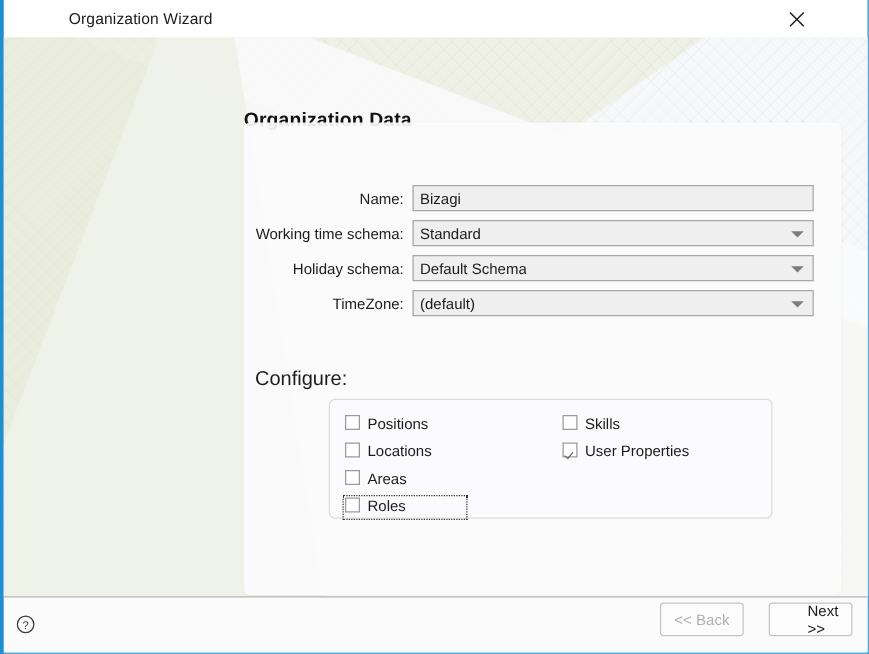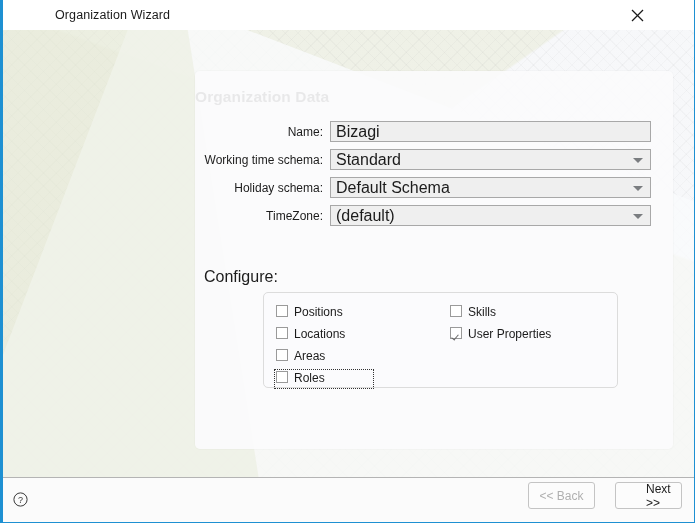--- a/index.html
+++ b/index.html
@@ -106,21 +106,21 @@
     width: 420px; height: 700px;
     background: rgba(234,236,220,0.55);
     transform: rotate(-9deg);
     transform-origin: top left;
     pointer-events: none;
   }
 
   
   .panel {
     position: absolute;
-    left: 192px; top: 41px;
+    left: 192px; top: 68px;
     width: 478px; height: 378px;
     background: rgba(251,251,252,0.92);
     border-radius: 5px;
     box-shadow: 0 0 0 1px rgba(0,0,0,0.015);
   }
 
   .page-title {
     position: absolute;
     left: 192px; top: 58px;
     font-size: 15.5px;
@@ -154,21 +154,21 @@
     height: 21px;
     box-sizing: border-box;
     background: #efefef;
     border: 1px solid #a8a8a8;
     display: flex;
     align-items: center;
     position: relative;
   }
   .field-control .val {
     padding-left: 5px;
-    font-size: 16px;
+    font-size: 12px;
     color: #1b1b1b;
     white-space: nowrap;
     overflow: hidden;
   }
   .field-control.combo .val { padding-left: 5px; }
   .combo-arrow {
     position: absolute;
     right: 7px;
     top: 50%;
     margin-top: -2px;

